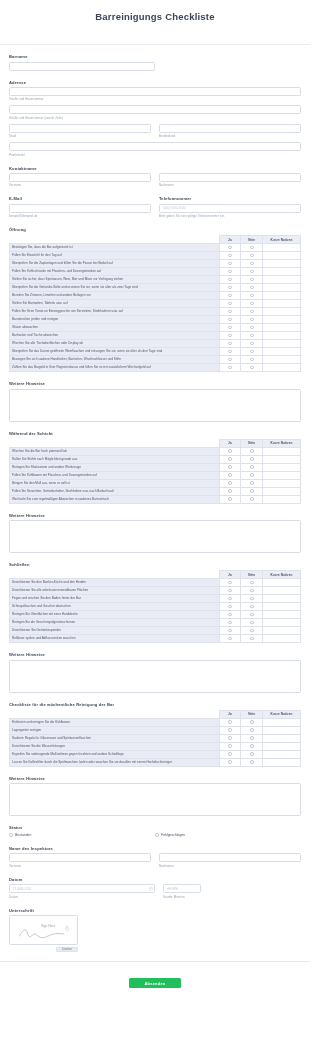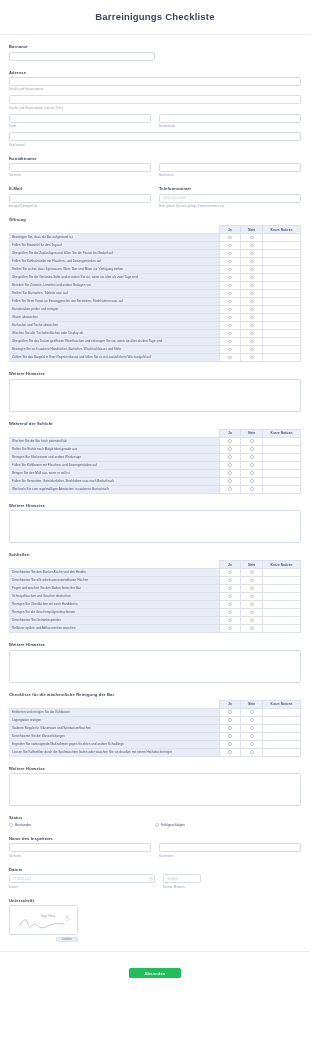--- a/index.html
+++ b/index.html
@@ -10,21 +10,21 @@
   }
   body {
     font-family: "Liberation Sans", sans-serif;
     color: #3b4256;
     -webkit-font-smoothing: antialiased;
   }
   .page { width: 310px; background:#fff; }
 
   
   .form-header {
-    padding: 11px 10px 12px;
+    padding: 11px 10px 22px;
     text-align: center;
     border-bottom: 1px solid #e8eaf0;
   }
   .form-title {
     font-size: 9.5px;
     font-weight: bold;
     color: #3d4556;
     letter-spacing: .2px;
   }
 

